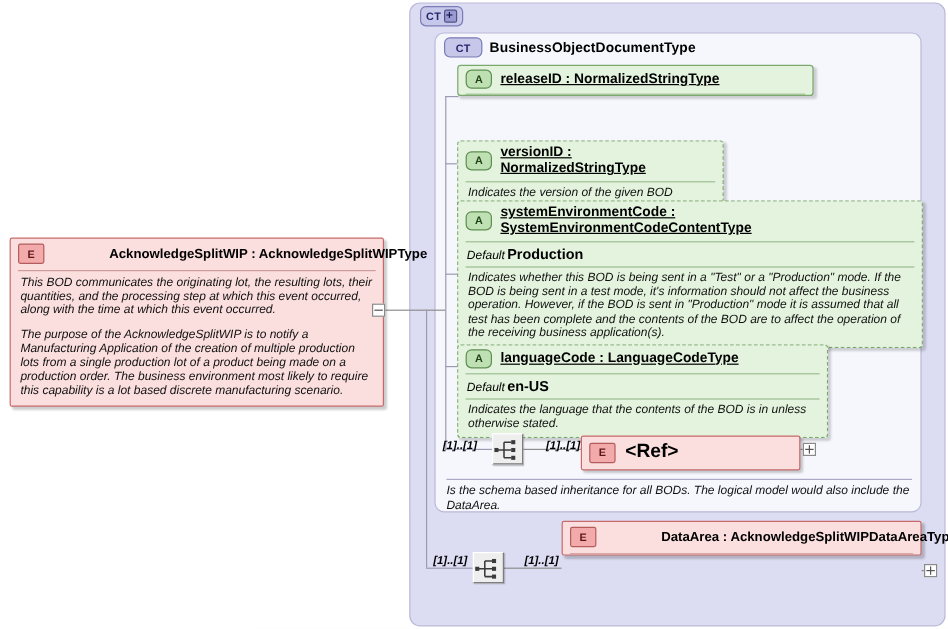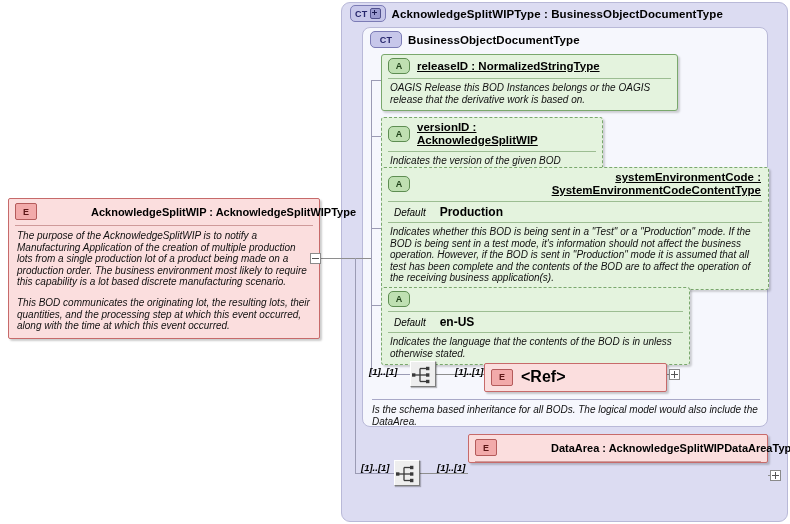--- a/index.html
+++ b/index.html
@@ -50,33 +50,33 @@
   }
   .attr-box.optional{border-style:dashed;}
   .attr-head{display:flex;align-items:center;gap:7px;padding:3px 7px 4px 6px;}
   .a-badge{
     flex:none;width:20px;height:14px;border:1px solid #5e8d52;border-radius:5px;
     background:#bfe0b2;font-size:9px;font-weight:bold;color:#20421a;
     display:flex;align-items:center;justify-content:center;
   }
   .attr-name{font-size:11.5px;font-weight:bold;color:#000;line-height:13px;text-decoration:underline;}
   .attr-sep{height:1px;background:#9cbd92;margin:0 6px;}
-  .attr-default{display:flex;gap:14px;padding:3px 8px 3px 12px;align-items:baseline;}
+  .attr-default{display:flex;gap:2px;padding:3px 8px 3px 7px;align-items:baseline;}
   .attr-default .lbl{font-style:italic;font-size:10px;}
   .attr-default .val{font-weight:bold;font-size:12px;}
   .attr-doc{
     padding:3px 8px 5px 8px;font-style:italic;font-size:10px;
     line-height:11.5px;color:#101010;
   }
 
   #attr-releaseid{left:381px;top:54px;width:297px;}
   #attr-versionid{left:381px;top:117px;width:222px;}
   #attr-sysenv{left:381px;top:167px;width:388px;}
   #attr-langcode{left:381px;top:287px;width:309px;}
-  #attr-sysenv .attr-name{text-align:right;width:100%;}
+  #attr-sysenv .attr-name{text-align:left;width:100%;}
 
   
   .elem-box{
     background:#fbdede;border:1px solid #c76a6a;border-radius:2px;
     box-shadow:2px 2px 2px rgba(0,0,0,.2);
   }
   .elem-head{display:flex;align-items:center;gap:8px;padding:4px 8px 5px 6px;}
   .e-badge{
     flex:none;width:20px;height:15px;border:1px solid #b45b5b;border-radius:2px;
     background:#f2aaaa;font-size:9px;font-weight:bold;color:#5c1616;
@@ -160,41 +160,39 @@
 <div class="abs ln-h" style="left:667px;top:374px;width:3px;"></div>
 
 <div class="abs ln-h" style="left:420px;top:473px;width:48px;"></div>
 <div class="abs ln-h" style="left:768px;top:475px;width:3px;"></div>
 
 <div class="abs type-head" id="ct-outer-head">
   <span class="ct-badge">
     <span>CT</span>
       <span class="plus"></span>
   </span>
-  <span class="type-title">AcknowledgeSplitWIPType : BusinessObjectDocumentType</span>
 </div>
 
 <div class="abs type-head" id="ct-inner-head">
   <span class="ct-badge">CT</span>
   <span class="type-title">BusinessObjectDocumentType</span>
 </div>
 
 <div class="abs attr-box" id="attr-releaseid">
   <div class="attr-head">
     <span class="a-badge">A</span>
     <span class="attr-name">releaseID : NormalizedStringType</span>
   </div>
   <div class="attr-sep"></div>
-  <div class="attr-doc">OAGIS Release this BOD Instances belongs or the OAGIS release that the derivative work is based on.</div>
 </div>
 
 <div class="abs attr-box optional" id="attr-versionid">
   <div class="attr-head">
     <span class="a-badge">A</span>
-    <span class="attr-name">versionID : AcknowledgeSplitWIP</span>
+    <span class="attr-name">versionID : NormalizedStringType</span>
   </div>
   <div class="attr-sep"></div>
   <div class="attr-doc">Indicates the version of the given BOD defintion.</div>
 </div>
 
 <div class="abs attr-box optional" id="attr-sysenv">
   <div class="attr-head">
     <span class="a-badge">A</span>
     <span class="attr-name">systemEnvironmentCode : SystemEnvironmentCodeContentType</span>
   </div>
@@ -203,39 +201,40 @@
     <span class="lbl">Default</span>
     <span class="val">Production</span>
   </div>
   <div class="attr-sep"></div>
   <div class="attr-doc">Indicates whether this BOD is being sent in a "Test" or a "Production" mode. If the BOD is being sent in a test mode, it's information should not affect the business operation. However, if the BOD is sent in "Production" mode it is assumed that all test has been complete and the contents of the BOD are to affect the operation of the receiving business application(s).</div>
 </div>
 
 <div class="abs attr-box optional" id="attr-langcode">
   <div class="attr-head">
     <span class="a-badge">A</span>
+    <span class="attr-name">languageCode : LanguageCodeType</span>
   </div>
   <div class="attr-sep"></div>
   <div class="attr-default">
     <span class="lbl">Default</span>
     <span class="val">en-US</span>
   </div>
   <div class="attr-sep"></div>
   <div class="attr-doc">Indicates the language that the contents of the BOD is in unless otherwise stated.</div>
 </div>
 
 <div class="abs elem-box" id="elem-ack">
   <div class="elem-head">
     <span class="e-badge">E</span>
     <span class="elem-name">AcknowledgeSplitWIP : AcknowledgeSplitWIPType</span>
   </div>
   <div class="elem-sep"></div>
   <div class="elem-doc">
+    <p>This BOD communicates the originating lot, the resulting lots, their quantities, and the processing step at which this event occurred, along with the time at which this event occurred.</p>
     <p>The purpose of the AcknowledgeSplitWIP is to notify a Manufacturing Application of the creation of multiple production lots from a single production lot of a product being made on a production order. The business environment most likely to require this capability is a lot based discrete manufacturing scenario.</p>
-    <p>This BOD communicates the originating lot, the resulting lots, their quantities, and the processing step at which this event occurred, along with the time at which this event occurred.</p>
   </div>
 </div>
 
 <span class="abs card" id="card-a1">[1]..[1]</span>
 <div class="abs seq-icon" id="seq-apparea">
   <svg width="26" height="26" viewBox="0 0 26 26">
     <line x1="4" y1="13" x2="9" y2="13" stroke="#3a3a3a" stroke-width="1.3"></line>
     <rect x="1" y="11.3" width="3.4" height="3.4" fill="#3a3a3a"></rect>
     <line x1="9" y1="6.5" x2="9" y2="19.5" stroke="#3a3a3a" stroke-width="1.3"></line>
     <line x1="9" y1="6.5" x2="15" y2="6.5" stroke="#3a3a3a" stroke-width="1.3"></line>

